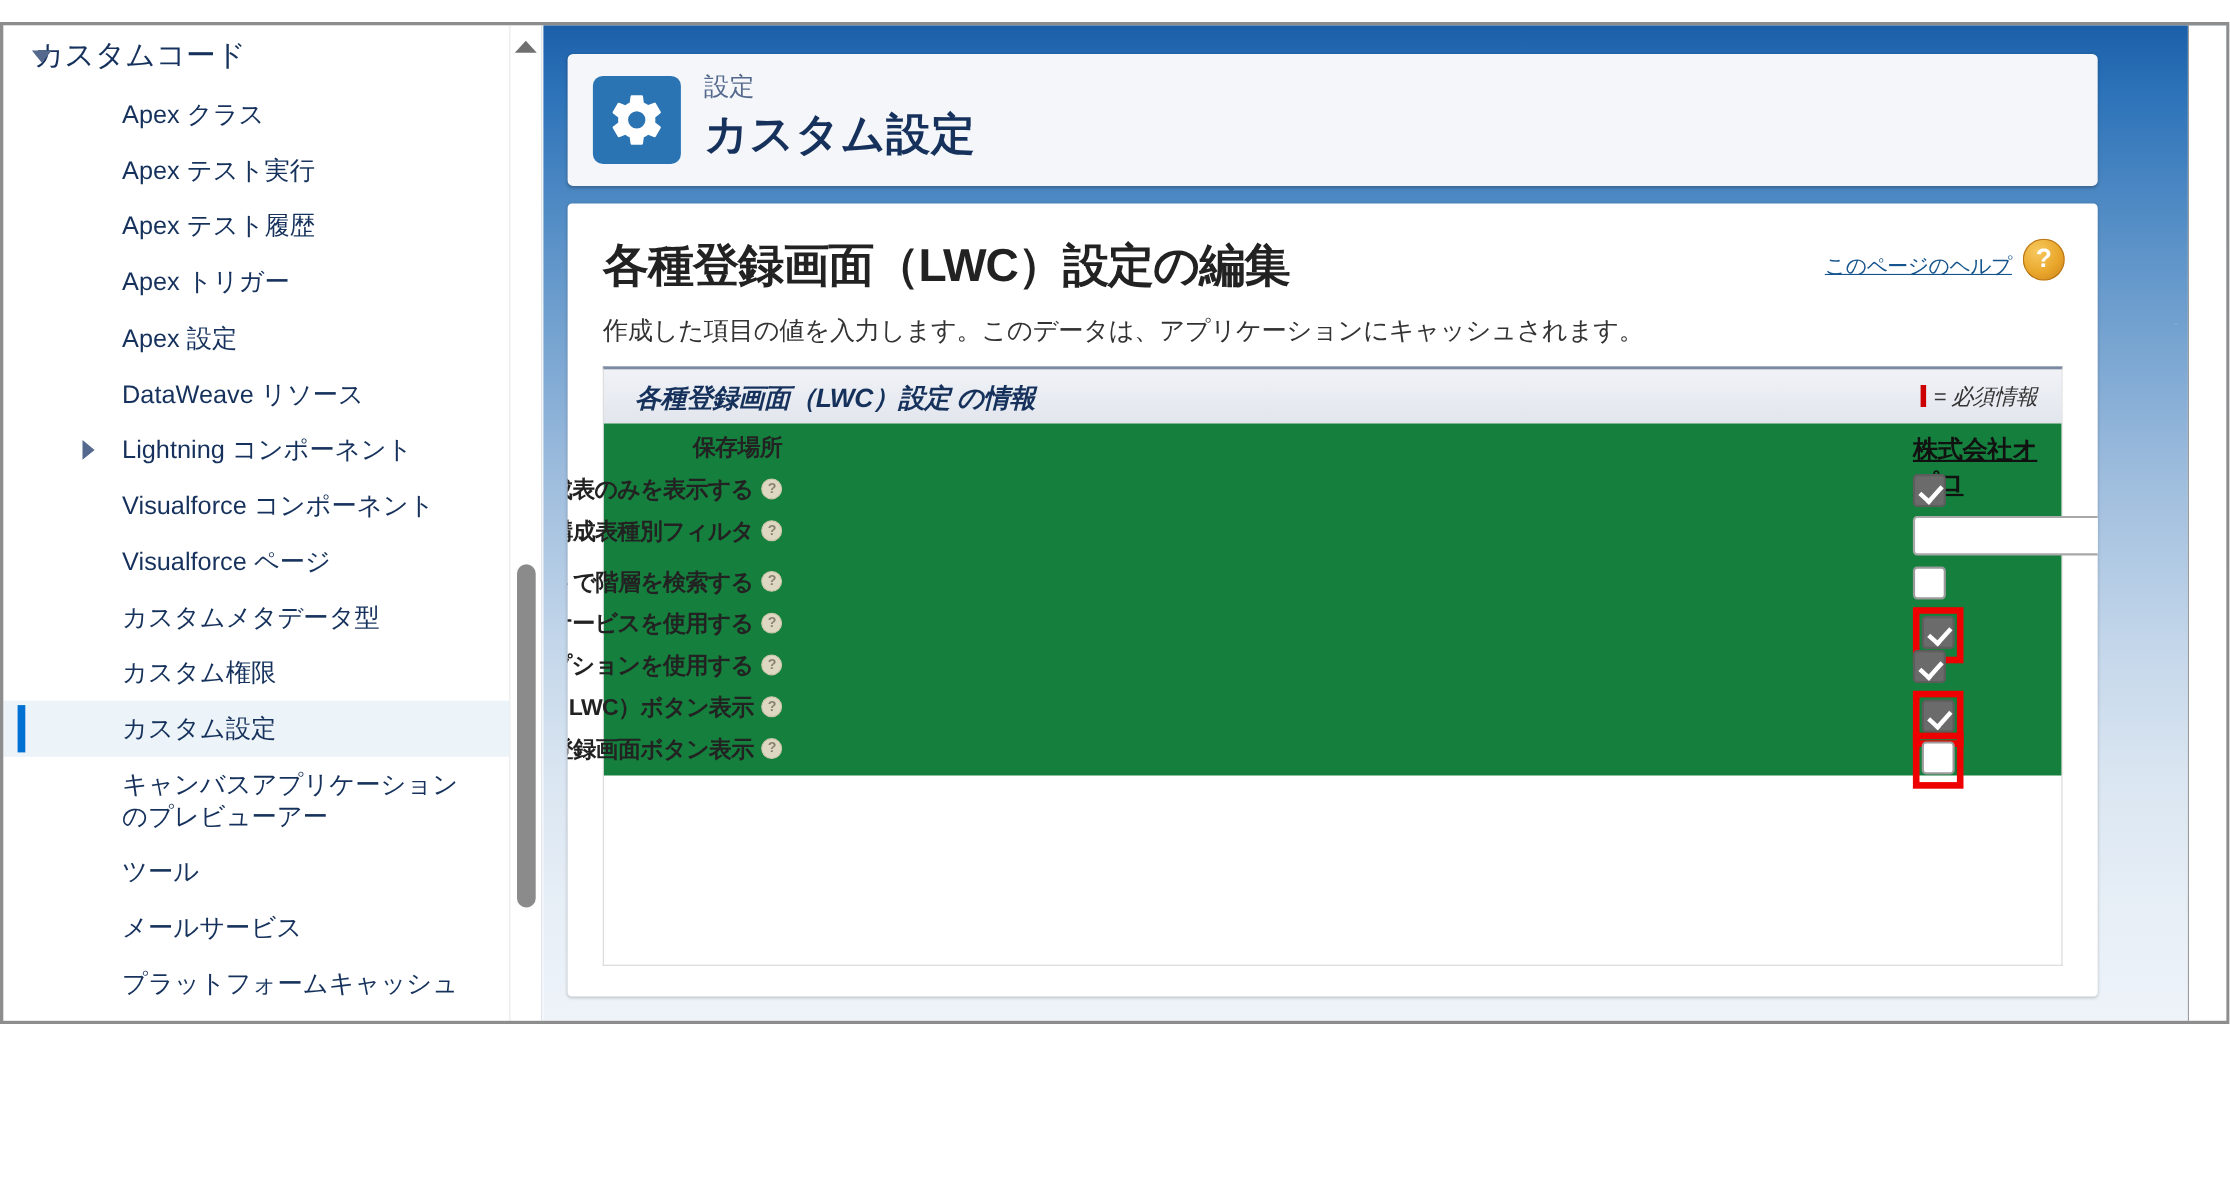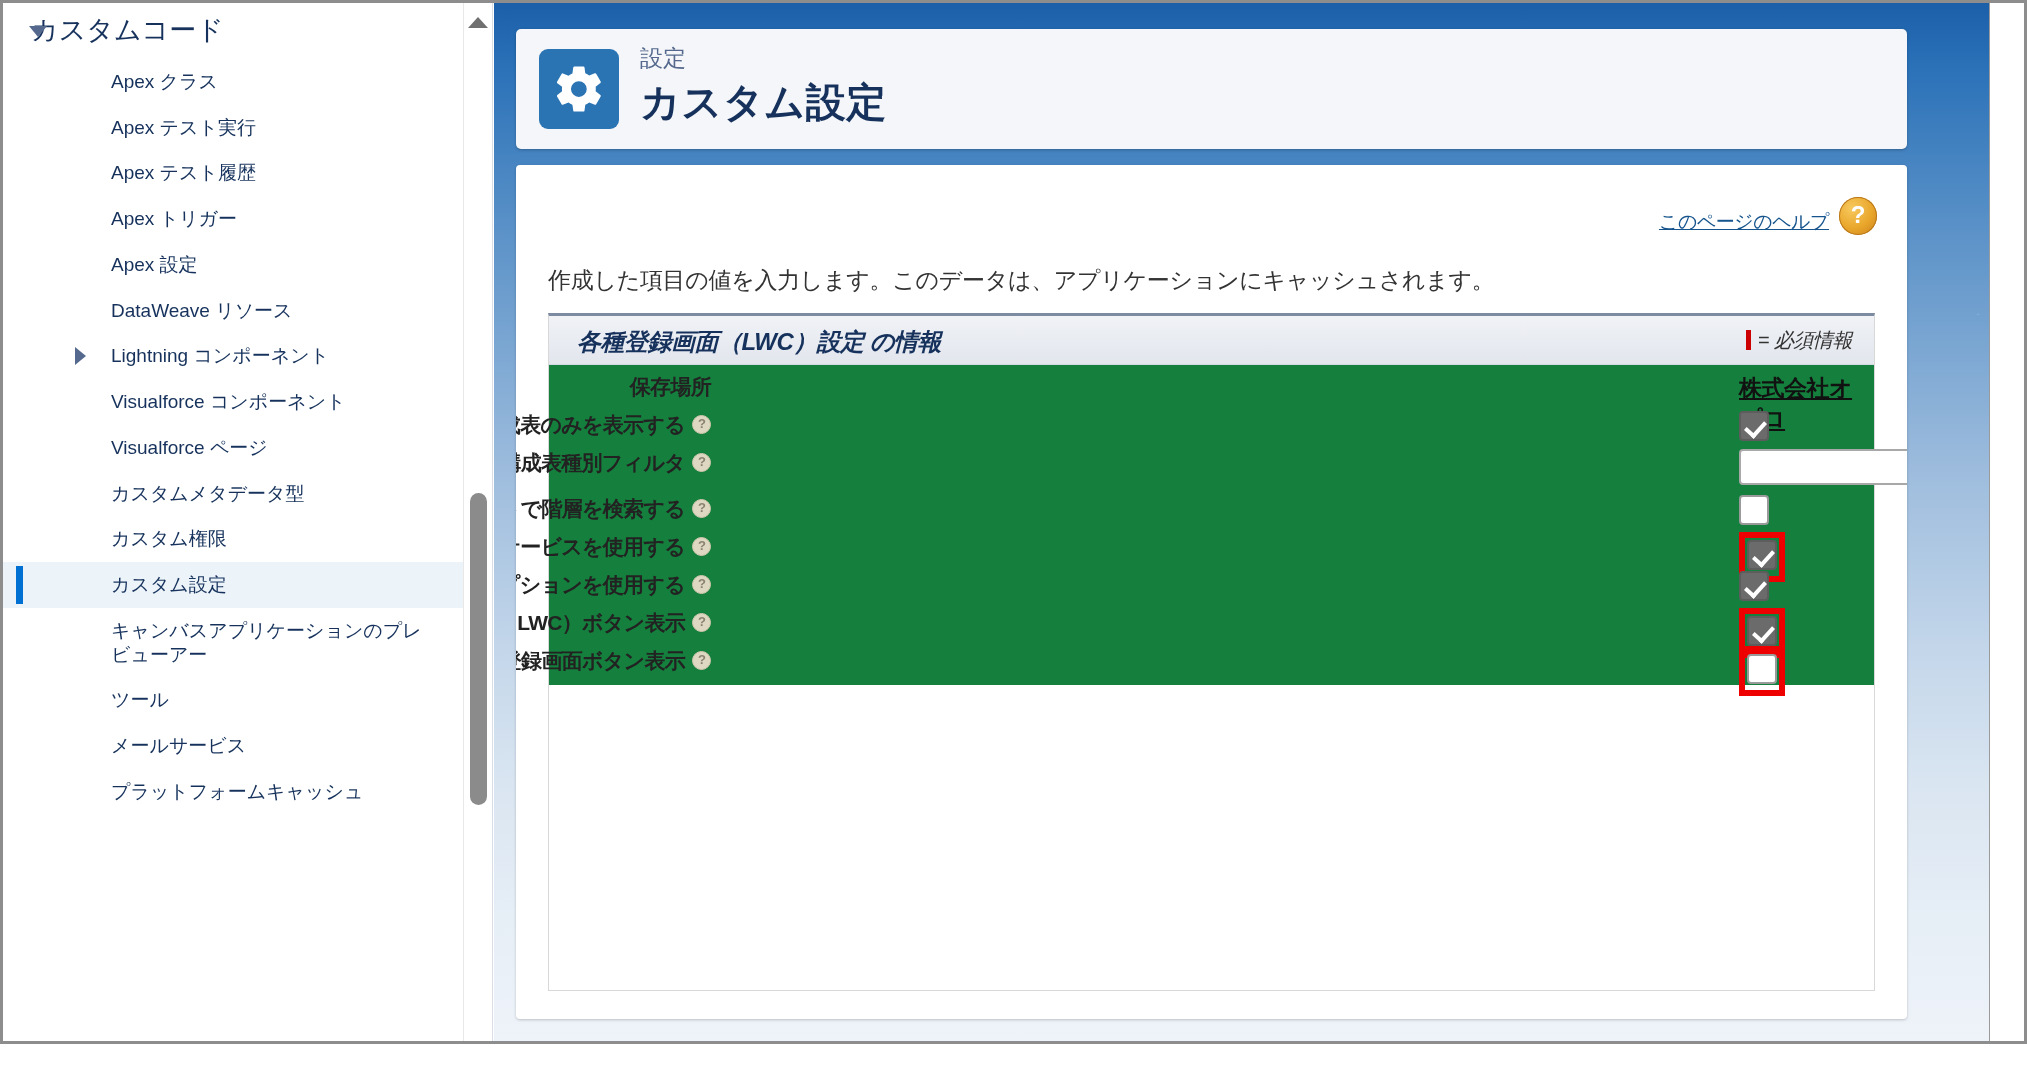--- a/index.html
+++ b/index.html
@@ -1,37 +1,37 @@
 <!DOCTYPE html>
 <html><head>
 <meta charset="utf-8">
 <style>
   html,body{margin:0;padding:0;}
   body{
     width:2027px;height:1085px;
     font-family:"Liberation Sans","DejaVu Sans",sans-serif;
     background:#fff;overflow:hidden;
   }
-  .screen{position:relative;width:2027px;height:1044px;overflow:hidden;background:#fff;}
+  .screen{position:relative;width:2027px;height:911px;overflow:hidden;background:#fff;margin-top:20px;}
 
   
   .win-border{position:absolute;inset:0;border:3px solid #8d8d8d;box-sizing:border-box;}
 
   
   .sidebar{
     position:absolute;left:3px;top:3px;width:490px;height:1079px;
     background:#fff;box-sizing:border-box;
     border-right:1px solid #d8dde6;
     overflow:hidden;
   }
   .nav-list{position:absolute;left:0;top:0;width:470px;}
   .nav-item{
     position:relative;box-sizing:border-box;
     padding:11px 10px 11px 0;
-    font-size:19px;color:#16325c;line-height:1.25;
+    font-size:23px;color:#16325c;line-height:1.25;
     white-space:nowrap;
   }
   .nav-item .lbl{display:inline-block;}
   .nav-lvl0{padding-left:28px;font-size:27px;}
   .nav-lvl1{padding-left:108px;}
   .nav-item.wrap{white-space:normal;width:440px;}
   .nav-item.active{
     background:#ecf3f9;
   }
   .nav-item.active:before{
@@ -278,20 +278,21 @@
           <path fill="#ffffff" d="M19.4 13a7.6 7.6 0 0 0 .06-1 7.6 7.6 0 0 0-.06-1l2.11-1.65a.5.5 0 0 0 .12-.64l-2-3.46a.5.5 0 0 0-.6-.22l-2.49 1a7.3 7.3 0 0 0-1.73-1l-.38-2.65A.5.5 0 0 0 13.94 2h-4a.5.5 0 0 0-.49.42l-.38 2.65a7.3 7.3 0 0 0-1.73 1l-2.49-1a.5.5 0 0 0-.6.22l-2 3.46a.5.5 0 0 0 .12.64L4.48 11a7.6 7.6 0 0 0 0 2l-2.11 1.65a.5.5 0 0 0-.12.64l2 3.46a.5.5 0 0 0 .6.22l2.49-1a7.3 7.3 0 0 0 1.73 1l.38 2.65a.5.5 0 0 0 .49.42h4a.5.5 0 0 0 .49-.42l.38-2.65a7.3 7.3 0 0 0 1.73-1l2.49 1a.5.5 0 0 0 .6-.22l2-3.46a.5.5 0 0 0-.12-.64ZM11.94 15.5A3.5 3.5 0 1 1 15.44 12a3.5 3.5 0 0 1-3.5 3.5Z"></path>
         </svg>
       </div>
       <div class="hdr-texts">
         <div class="hdr-eyebrow">設定</div>
         <div class="hdr-title">カスタム設定</div>
       </div>
     </div>
 
     <div class="body-card">
+      <div class="page-title">各種登録画面（LWC）設定の編集</div>
       <div class="page-desc">作成した項目の値を入力します。このデータは、アプリケーションにキャッシュされます。</div>
       <a class="help-link" href="#">このページのヘルプ</a>
       <div class="help-badge">
           <span>?</span>
         </div>
 
       <div class="form-panel">
 
 
         <div class="section-bar">

